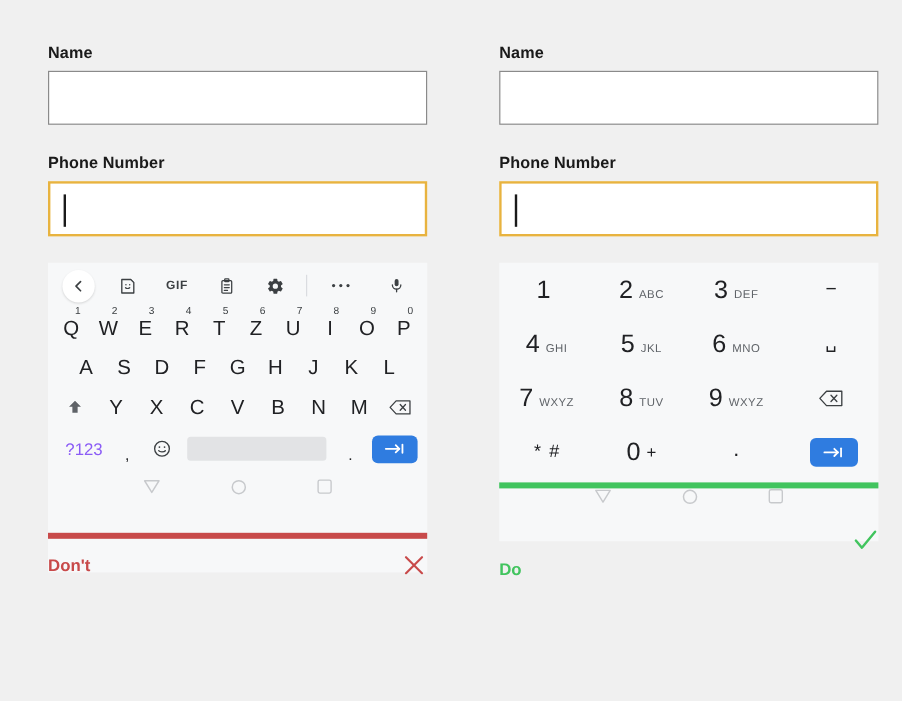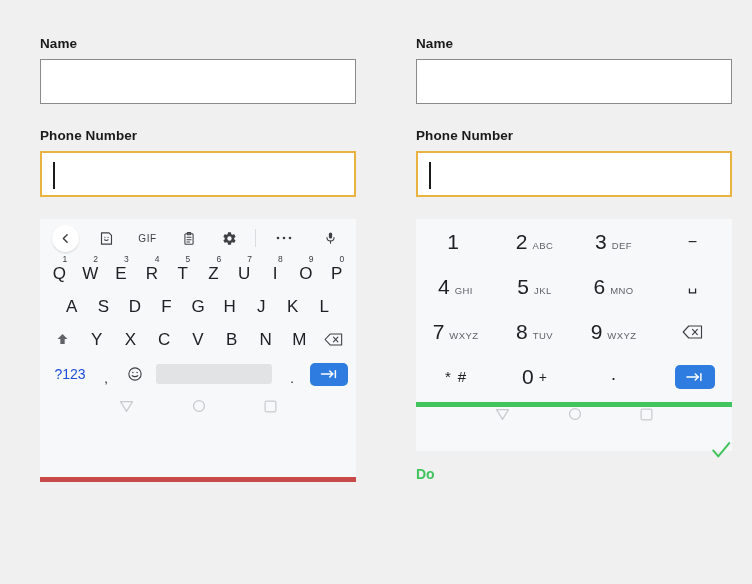--- a/index.html
+++ b/index.html
@@ -147,21 +147,21 @@
     display: flex;
     align-items: center;
     height: 36px;
     padding: 0 8px;
     gap: 0;
   }
   .k-sym {
     width: 44px;
     text-align: center;
     font-size: 14px;
-    color: #1d4ed8;
+    color: #8b5cf6;
   }
   .k-comma, .k-period {
     width: 28px;
     text-align: center;
     font-size: 13px;
     color: #202124;
     padding-top: 8px;
   }
   .k-emoji {
     width: 30px;
@@ -317,21 +317,21 @@
               </svg>
           </div>
           <div class="tb-btn" style="margin-left:14px">
             <svg width="15" height="15" viewBox="0 0 24 24" fill="none" stroke="#3c4043" stroke-width="1.8" stroke-linejoin="round">
                 <path d="M4 3h12l4 4v14H4z"></path>
                 <circle cx="9.5" cy="10" r="1" fill="#3c4043" stroke="none"></circle>
                 <circle cx="14.5" cy="10" r="1" fill="#3c4043" stroke="none"></circle>
                 <path d="M9 14c1.2 1.3 4 1.3 5.5 0" stroke-linecap="round"></path>
               </svg>
           </div>
-          <div class="tb-btn" style="margin-left:14px;font-size:10px;font-weight:normal;letter-spacing:0.6px">GIF</div>
+          <div class="tb-btn" style="margin-left:14px;font-size:10px;font-weight:bold;letter-spacing:0.6px">GIF</div>
           <div class="tb-btn" style="margin-left:14px">
             <svg width="14" height="15" viewBox="0 0 24 24" fill="none" stroke="#3c4043" stroke-width="1.8" stroke-linejoin="round">
                 <rect x="5" y="4" width="14" height="18" rx="1.5"></rect>
                 <rect x="9" y="1.6" width="6" height="4" rx="1"></rect>
                 <line x1="8.5" y1="10" x2="15.5" y2="10" stroke-linecap="round"></line>
                 <line x1="8.5" y1="14" x2="15.5" y2="14" stroke-linecap="round"></line>
                 <line x1="8.5" y1="18" x2="13" y2="18" stroke-linecap="round"></line>
               </svg>
           </div>
           <div class="tb-btn" style="margin-left:14px">
@@ -442,20 +442,29 @@
                 <rect x="1.5" y="1.5" width="15" height="15" rx="2"></rect>
               </svg>
           </div>
         </div>
 
       </div>
     </div>
 
     <div class="footer">
       <div class="footer-bar" id="bar-dont" style="background: rgb(200, 74, 74);"></div>
+      <div class="footer-row">
+        <div class="footer-label" id="label-dont" style="color: rgb(200, 74, 74);">Don't</div>
+        <div class="footer-mark">
+          <svg width="20" height="20" viewBox="0 0 24 24" fill="none" stroke="#c84a4a" stroke-width="2.2" stroke-linecap="round">
+              <line x1="4" y1="4" x2="20" y2="20"></line>
+              <line x1="20" y1="4" x2="4" y2="20"></line>
+            </svg>
+        </div>
+      </div>
     </div>
   </div>
 
   <div class="panel">
     <div class="panel-inner">
 
       <div class="field-label">Name</div>
       <div class="textfield"></div>
 
       <div class="field-gap"></div>

